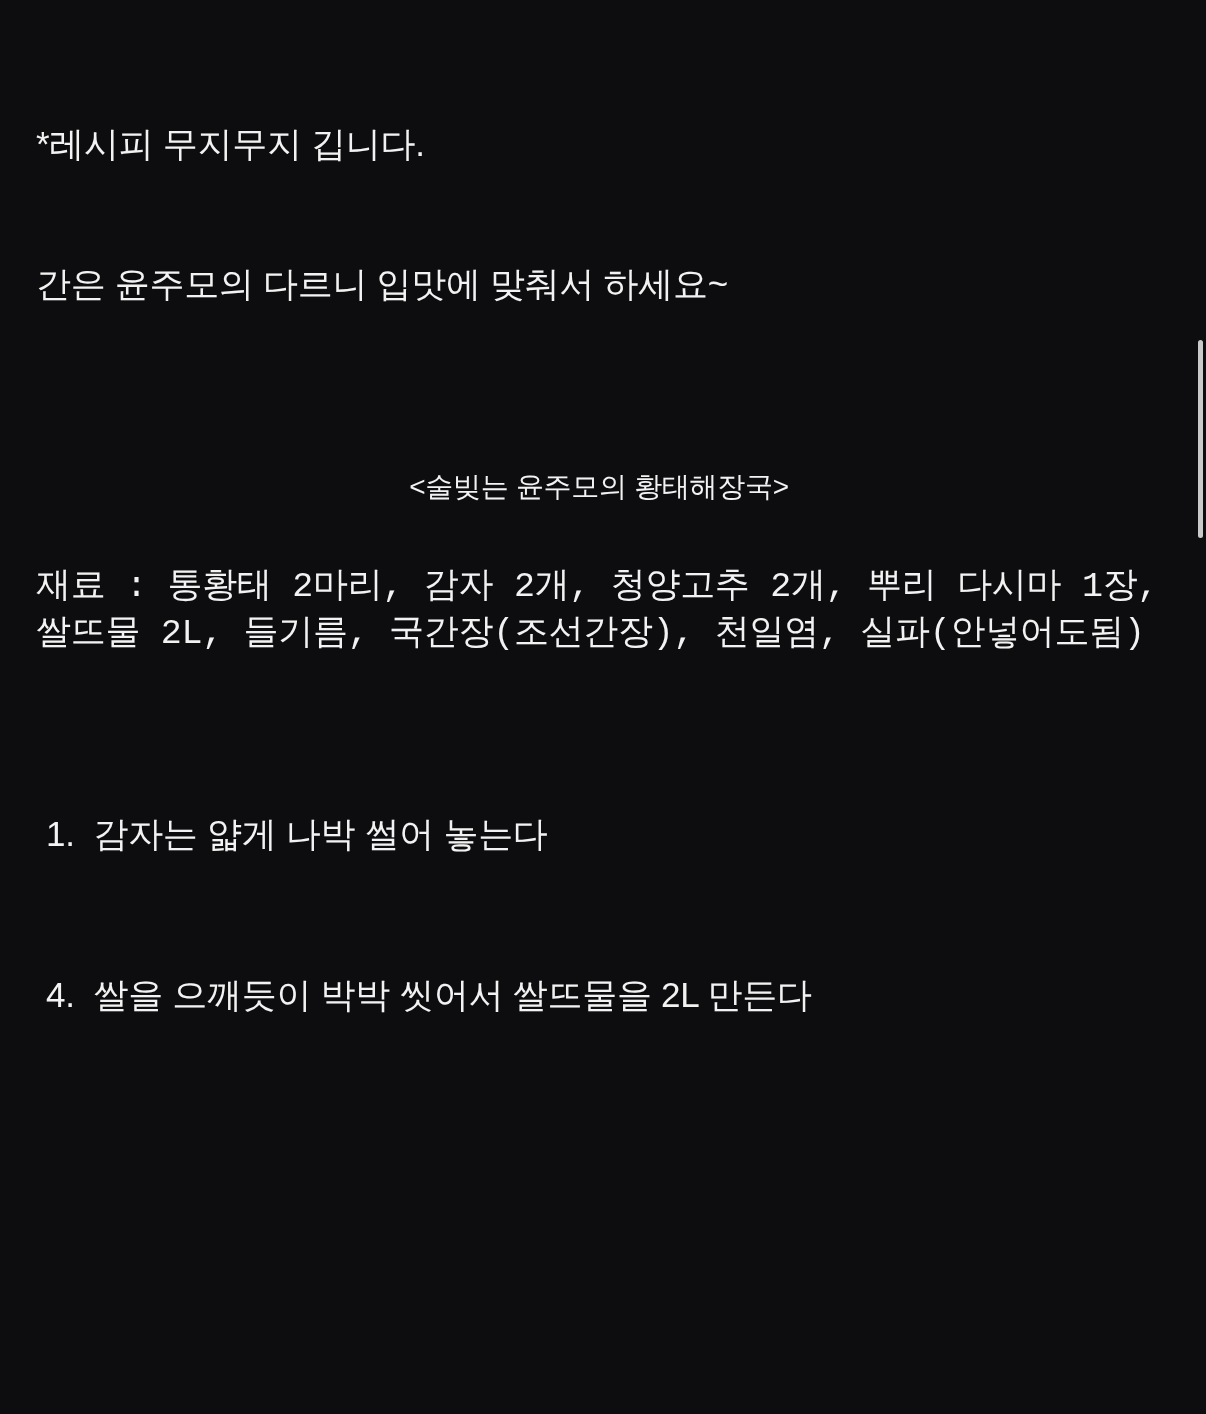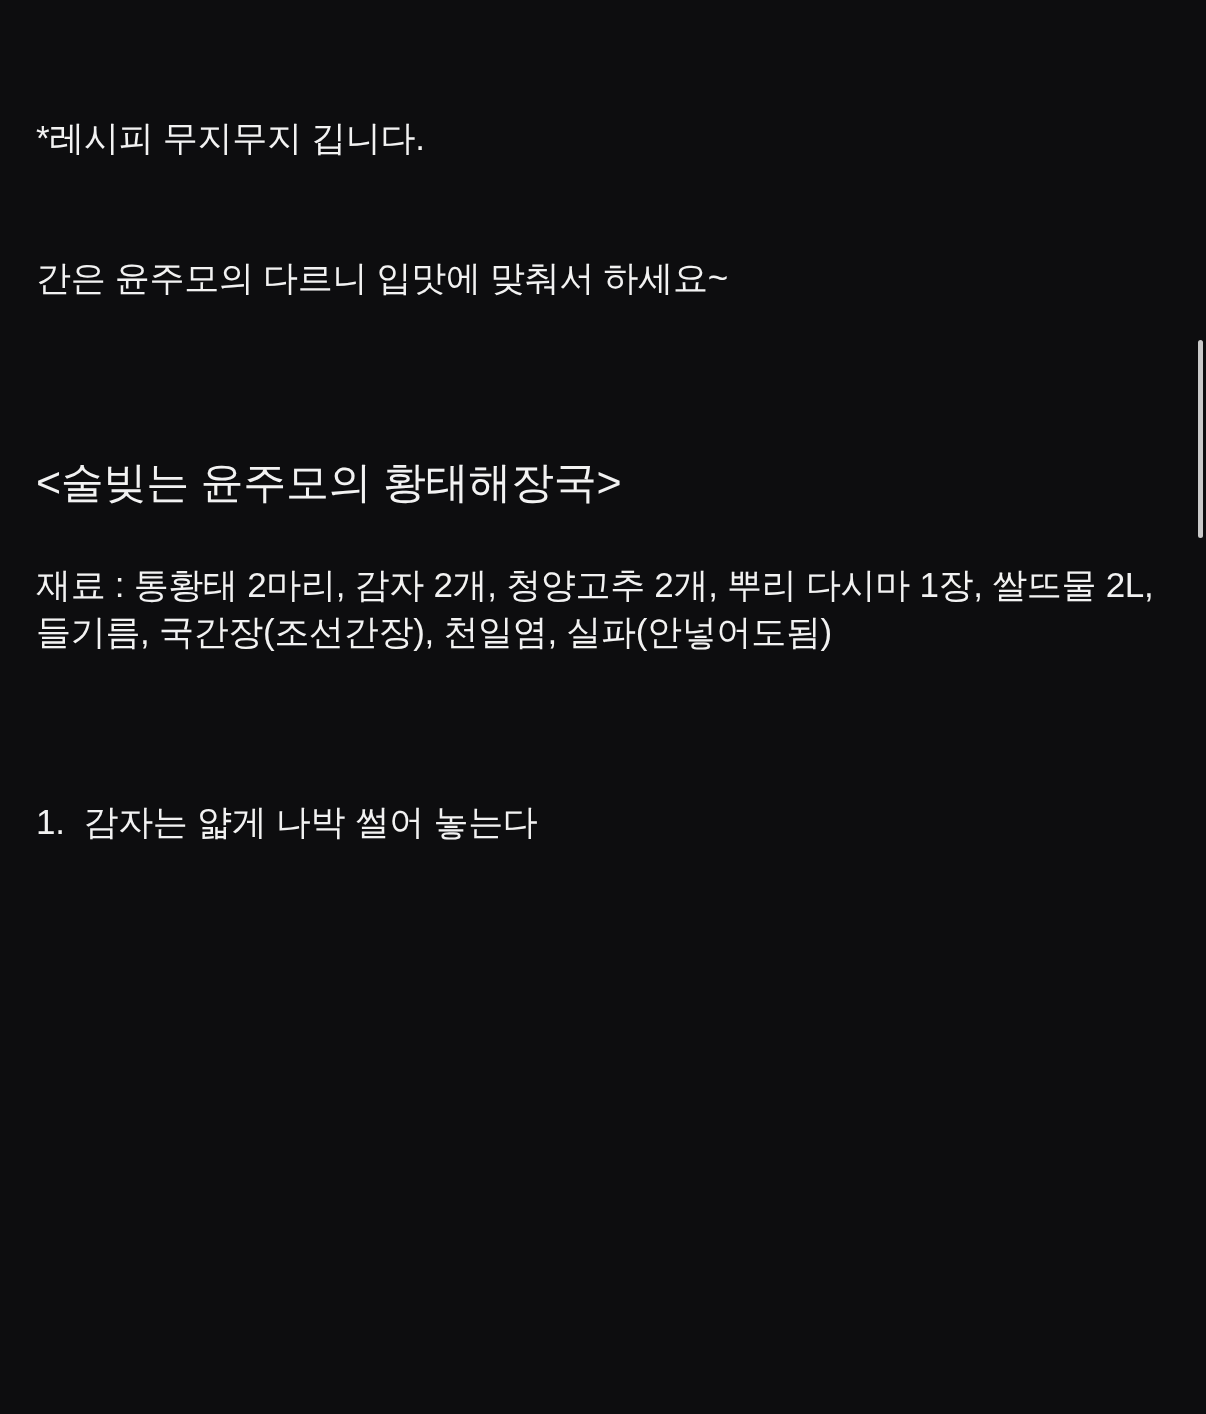--- a/index.html
+++ b/index.html
@@ -13,21 +13,21 @@
     overflow: hidden;
     font-family: "Liberation Sans", "DejaVu Sans", sans-serif;
     color: #f2f2f2;
     position: relative;
   }
   .page {
     position: relative;
     width: 1206px;
     height: 1414px;
     box-sizing: border-box;
-    padding: 21px 44px 0 36px;
+    padding: 27px 44px 0 36px;
   }
   .block {
     font-size: 35px;
     line-height: 1.34;
     letter-spacing: -0.3px;
     word-break: keep-all;
     white-space: pre-wrap;
   }
   .note {
     margin: 0;
@@ -35,34 +35,36 @@
   .note-line {
     display: block;
   }
   .spacer-lg {
     height: 58px;
   }
   .spacer-md {
     height: 50px;
   }
   .title {
-    margin: 0;
+    margin: 8px;
     font-weight: 400;
-    font-size: 43px;
+    font-size: 28px;
     line-height: 1.34;
+    text-align: center;
   }
   .ingredients {
     margin: 0;
+    font-family: Liberation Mono, monospace;
   }
   .steps {
     margin: 0;
   }
   .step {
     display: block;
-    margin: 0;
+    margin: 10px;
   }
   .step-num {
     display: inline;
   }
   
   .scrollbar-track {
     position: absolute;
     top: 0;
     right: 0;
     width: 10px;
@@ -94,20 +96,21 @@
   <h1 class="block title">&lt;술빚는 윤주모의 황태해장국&gt;</h1>
 
   <div class="spacer-md"></div>
 
   <p class="block ingredients">재료 : 통황태 2마리, 감자 2개, 청양고추 2개, 뿌리 다시마 1장, 쌀뜨물 2L, 들기름, 국간장(조선간장), 천일염, 실파(안넣어도됨)</p>
 
   <div class="spacer-md"></div>
 
   <div class="block steps">
     <p class="step"><span class="step-num">1.</span>&nbsp;&nbsp;<span>감자는 얇게 나박 썰어 놓는다</span></p>
+    <p class="step"><span class="step-num">4.</span>&nbsp;&nbsp;<span>쌀을 으깨듯이 박박 씻어서 쌀뜨물을 2L 만든다</span></p>
     
     
     
     
     
   </div>
 
   <div class="scrollbar-track">
     <div class="scrollbar-thumb"></div>
   </div>

